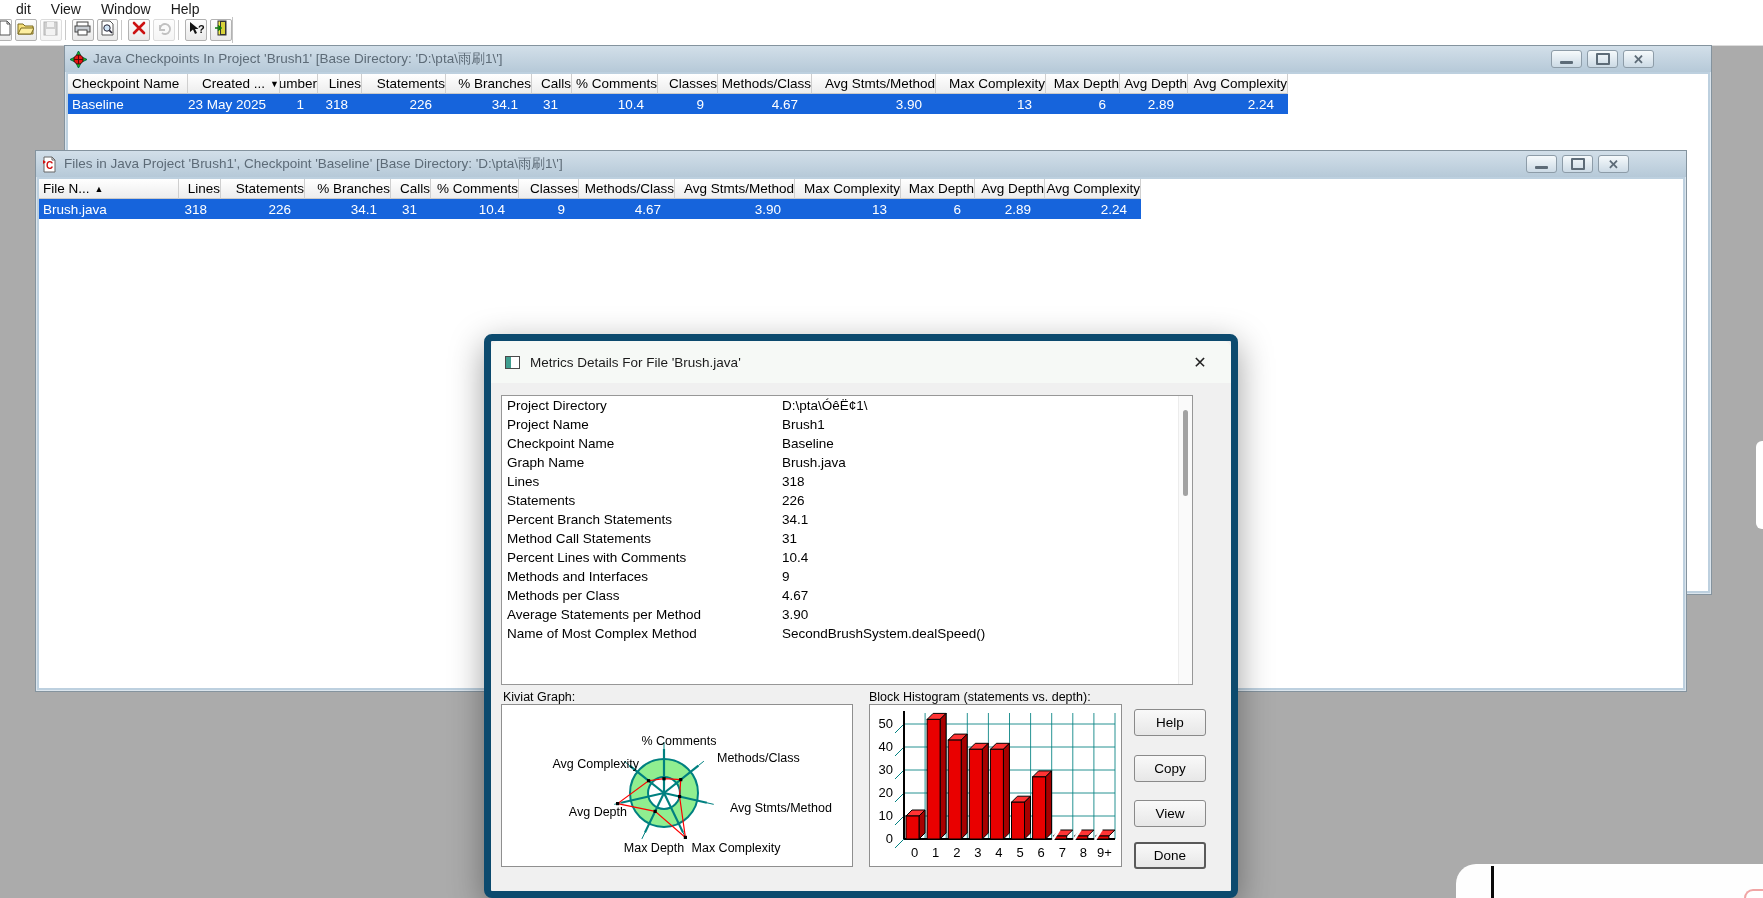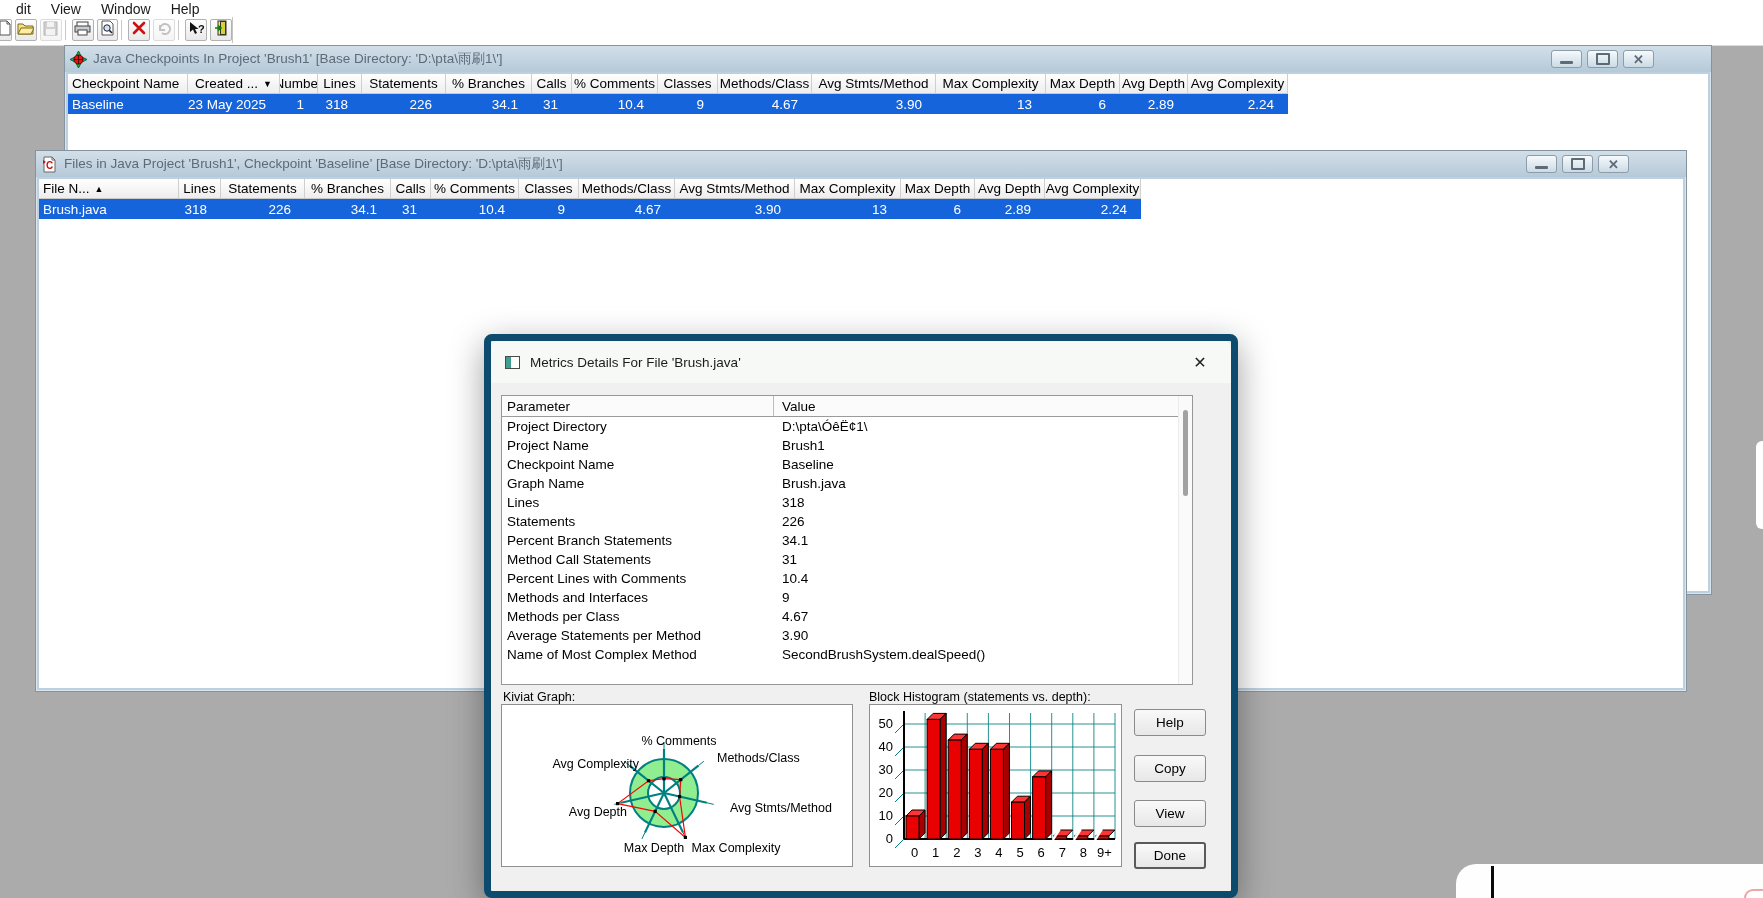--- a/index.html
+++ b/index.html
@@ -29,21 +29,21 @@
       background:linear-gradient(#f6fafc,#ccdae5);color:#5d6b77;display:flex;align-items:center;justify-content:center;
       font-size:11px;line-height:1;}
   .wc .minbar{width:13px;height:3px;background:#5d6b77;border-radius:1px;margin-top:6px;}
   .wc .maxbox{width:10px;height:8px;border:2px solid #5d6b77;border-radius:1px;}
   .wc .xglyph{font-size:13px;font-weight:bold;}
   .client{position:absolute;left:3px;right:3px;top:28px;bottom:3px;background:#ffffff;overflow:hidden;}
   
   .lvhead{display:flex;height:20px;}
   .hcell{box-sizing:border-box;height:20px;flex:0 0 auto;background:linear-gradient(#ffffff,#ededed);
          border-right:1px solid #cfcfcf;border-bottom:1px solid #c9c9c9;font-size:13.5px;color:#000;
-         display:flex;align-items:center;justify-content:center;white-space:nowrap;overflow:hidden;cursor:default;}
+         display:flex;align-items:center;justify-content:flex-end;white-space:nowrap;overflow:hidden;cursor:default;}
   .hcell.left{justify-content:flex-start;padding-left:4px;}
   .hcell .sortg{font-size:9px;margin-left:5px;}
   .lvrow{display:flex;height:20px;color:#ffffff;font-size:13.5px;}
   .rcell{box-sizing:border-box;flex:0 0 auto;display:flex;align-items:center;justify-content:flex-end;
          padding-right:14px;white-space:nowrap;overflow:hidden;}
   .rcell.left{justify-content:flex-start;padding-left:4px;padding-right:0;}
   
   .dialog{position:absolute;left:445px;top:334px;width:740px;height:550px;background:#f0f0f0;
           border:7px solid #0c4a6e;border-radius:8px;box-shadow:0 10px 34px rgba(0,0,0,.38);margin-left:39px;}
   .dlg-title{height:42px;display:flex;align-items:center;padding:0 14px;background:#f6f9f6;
@@ -289,24 +289,20 @@
 </div>
 
 <div class="dialog" style="z-index:3">
   <div class="dlg-title">
     <span class="dlg-icon"></span>
     <span>Metrics Details For File 'Brush.java'</span>
     <span class="dlg-close">✕</span>
   </div>
 
   <div class="paramlist">
-    <div class="phead">
-      <span class="ph1">Parameter</span>
-      <span class="ph2">Value</span>
-    </div>
     <div id="param-rows">
         <div class="prow">
           <span class="pname">Project Directory</span>
           <span class="pvalue">D:\pta\ÓêË¢1\</span>
         </div>
         <div class="prow">
           <span class="pname">Project Name</span>
           <span class="pvalue">Brush1</span>
         </div>
         <div class="prow">

